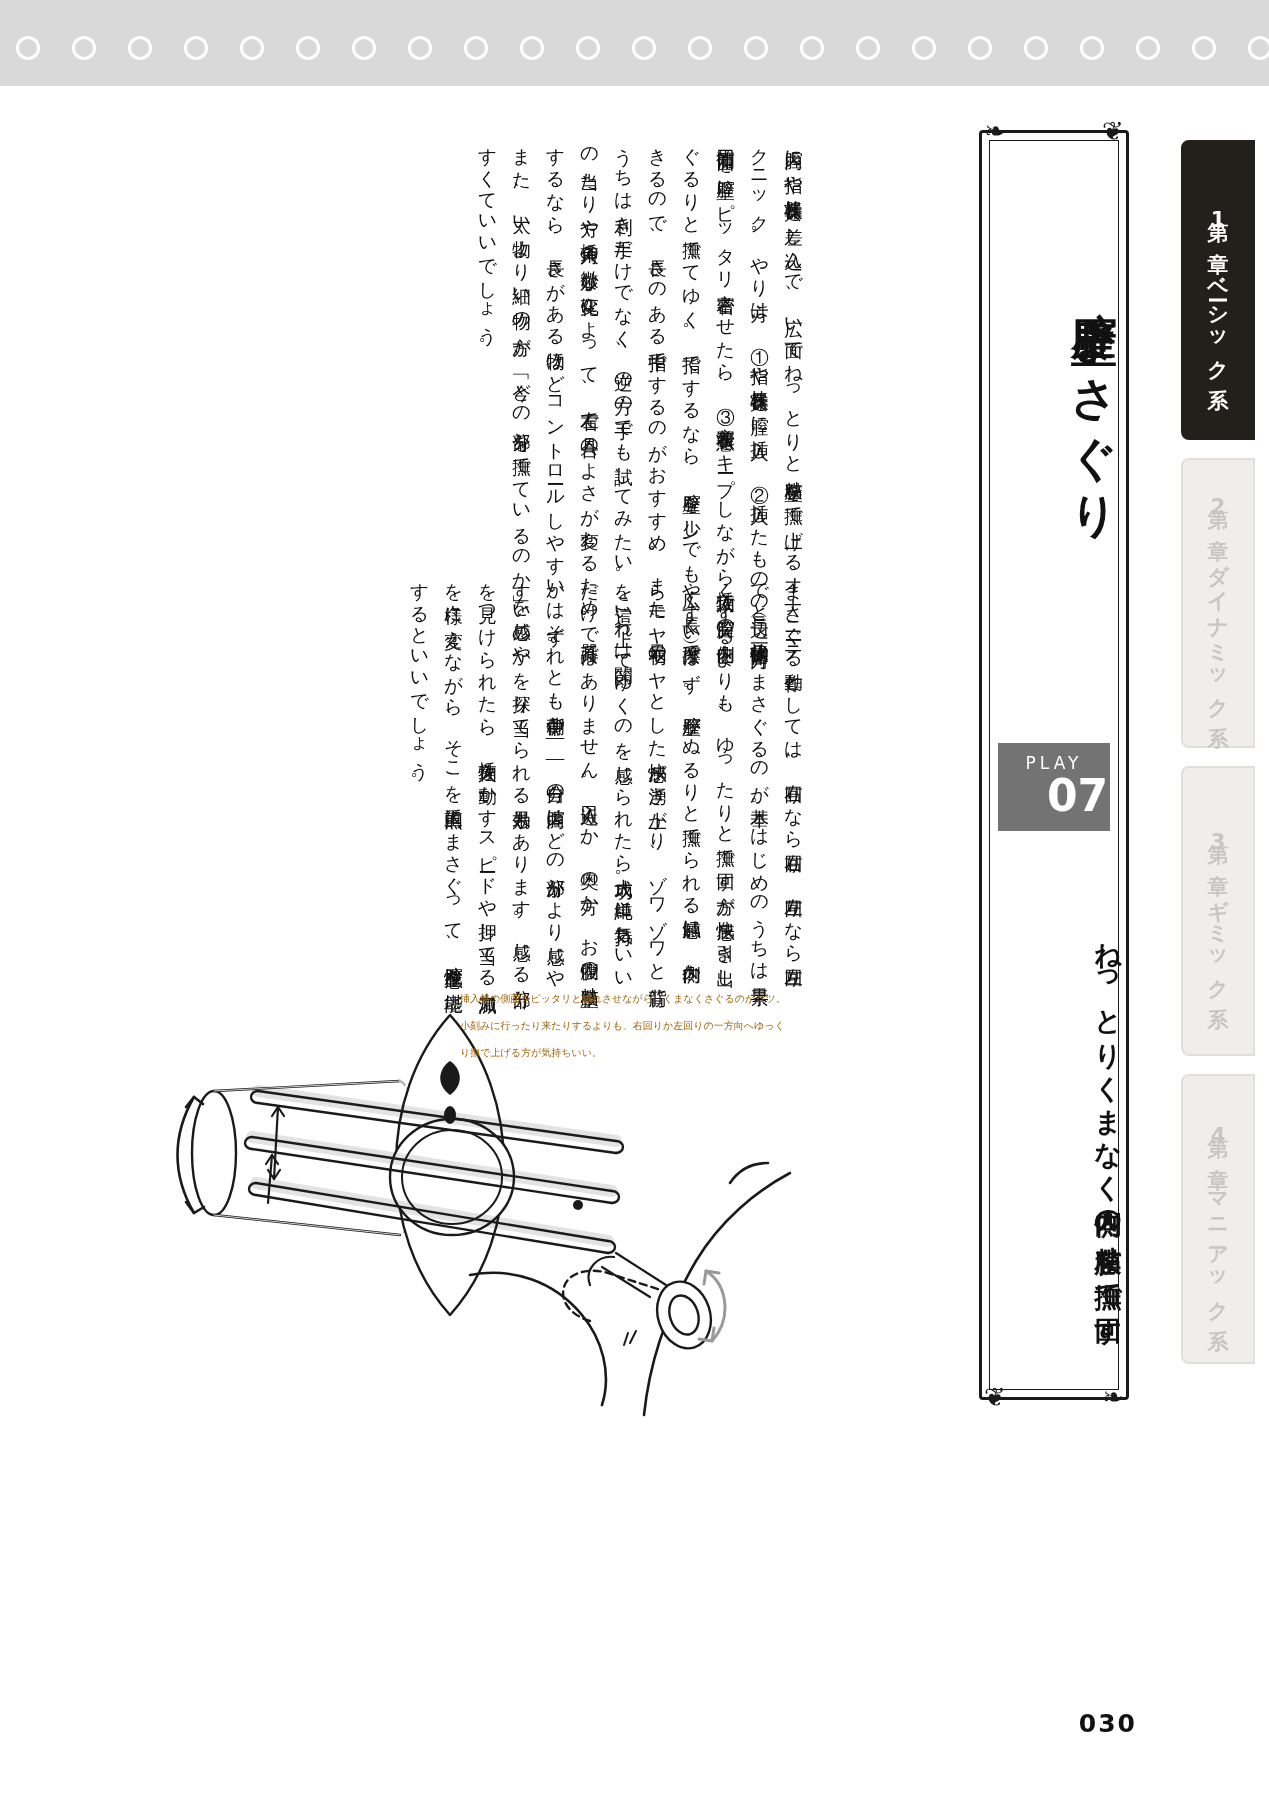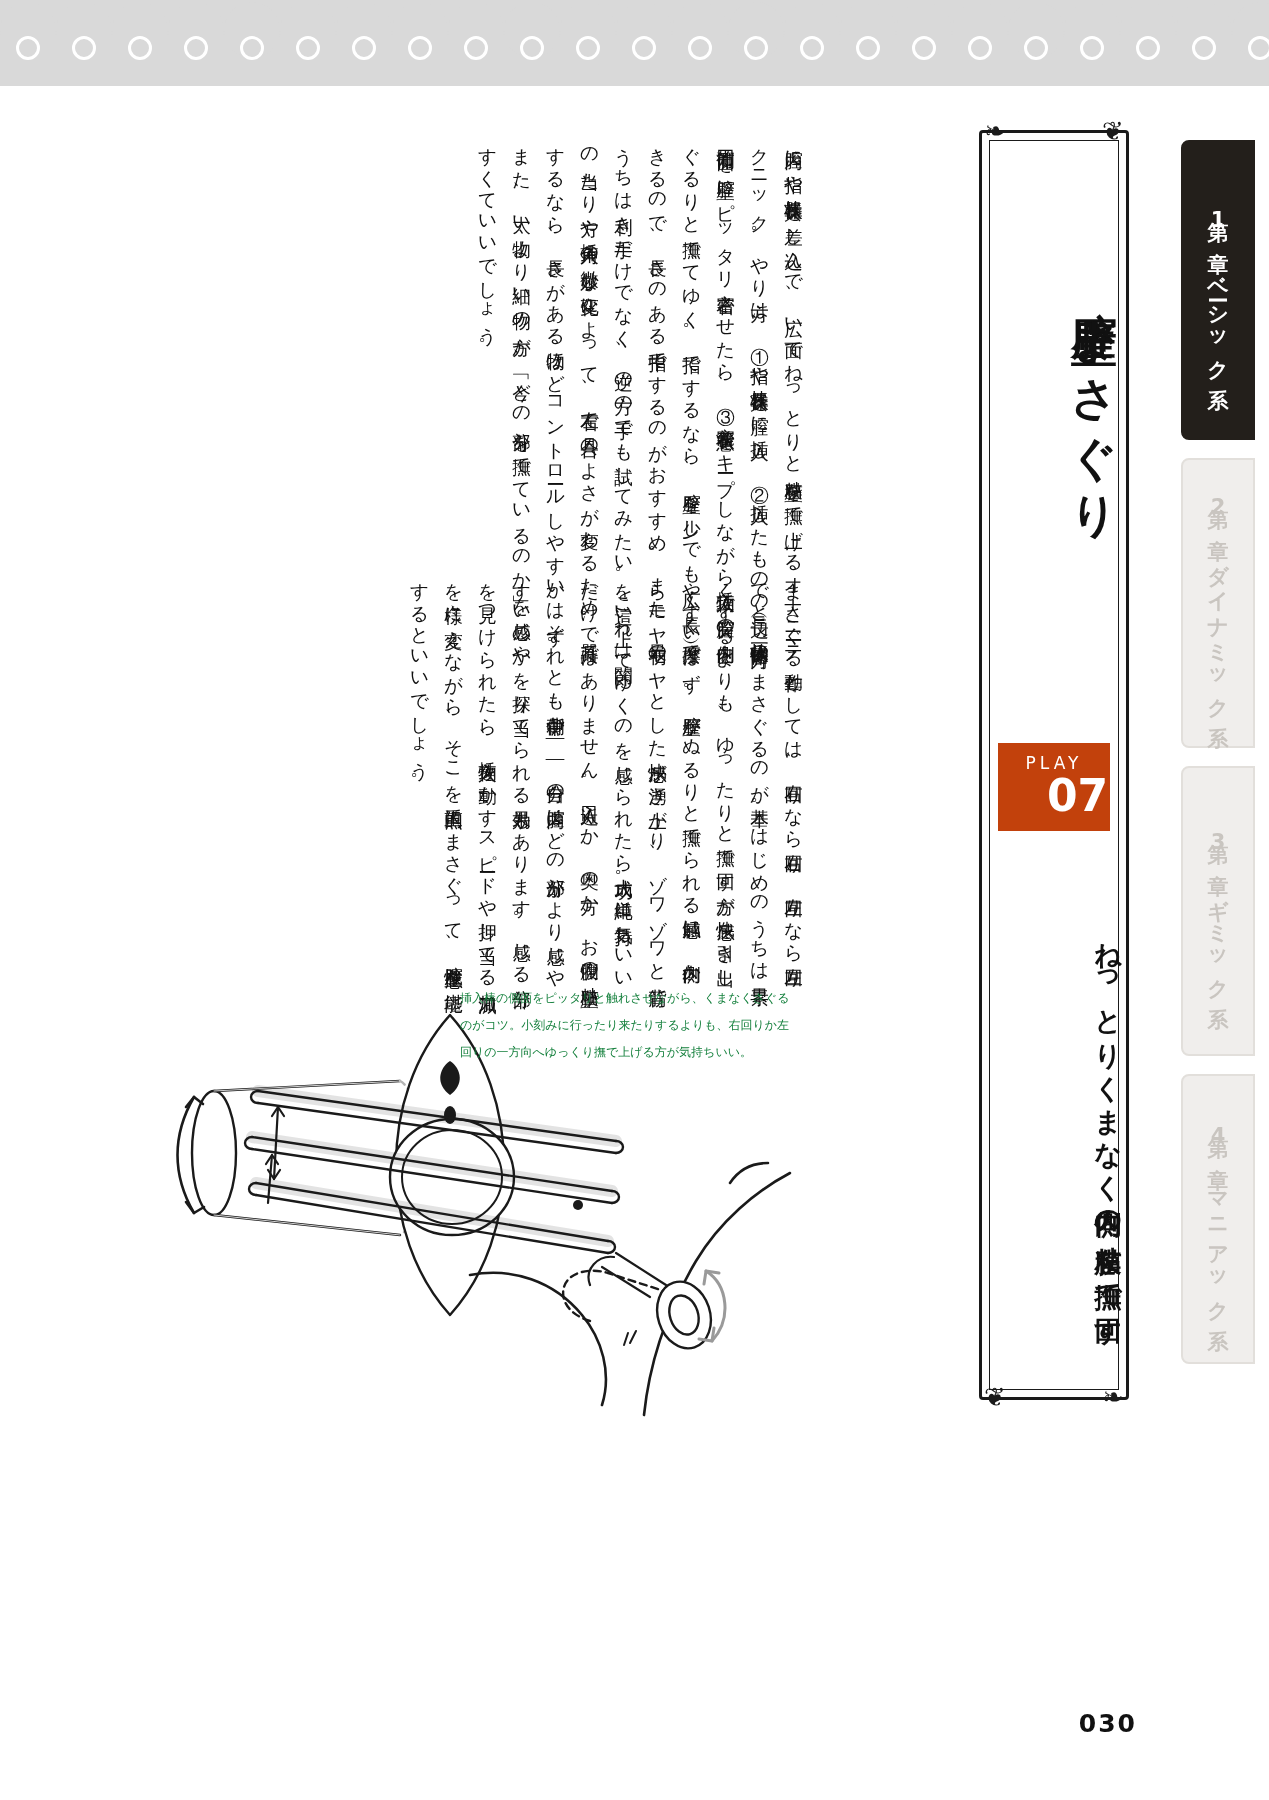--- a/index.html
+++ b/index.html
@@ -169,21 +169,21 @@
     display: flex;
     justify-content: flex-start;
     align-items: center;
     flex-direction: column;
   }
   .play-badge {
     position: absolute;
     left: 16px;
     right: 16px;
     top: 610px;
-    background: #c2410c;
+    background: #737373;
     color: #ffffff;
     text-align: center;
     padding: 10px 0 12px;
     font-family: "DejaVu Sans", "Liberation Sans", sans-serif;
   }
   .play-badge .lbl {
     display: block;
     font-size: 17px;
     letter-spacing: 4px;
   }
@@ -245,23 +245,23 @@
   .illus {
     position: absolute;
     left: 150px;
     top: 985px;
     width: 660px;
     height: 480px;
   }
   .caption {
     position: absolute;
     font-family: "DejaVu Sans", "Liberation Sans", sans-serif;
-    font-size: 12px;
+    font-size: 10px;
     line-height: 27px;
-    color: #15803d;
+    color: #a16207;
   }
   .caption-top {
     left: 460px;
     top: 985px;
     width: 330px;
   }
   .caption-bottom {
     left: 218px;
     top: 1290px;
     width: 330px;

